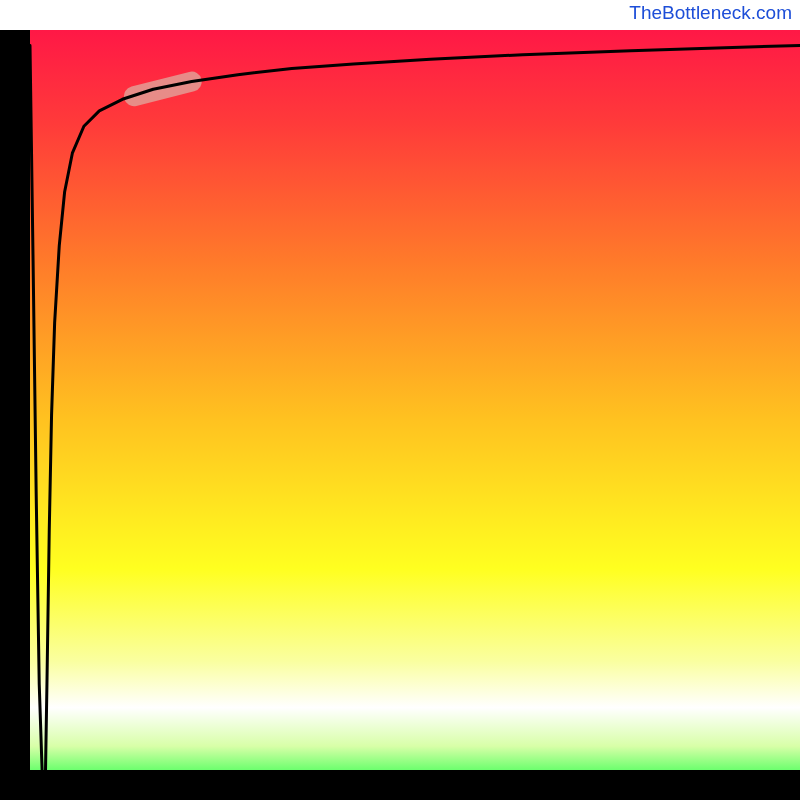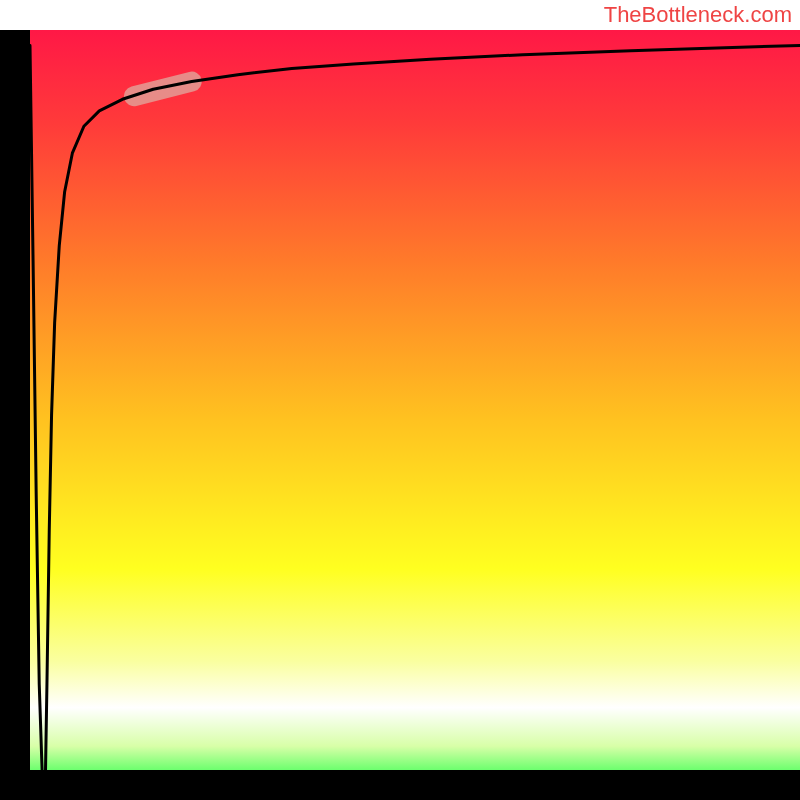--- a/index.html
+++ b/index.html
@@ -7,23 +7,23 @@
   .frame {
     position: relative;
     width: 800px;
     height: 800px;
   }
   .watermark {
     position: absolute;
     top: 2px;
     right: 8px;
     font-family: Arial, Helvetica, sans-serif;
-    font-size: 22px;
+    font-size: 19px;
     font-weight: 500;
-    color: #ef4444;
+    color: #1d4ed8;
     z-index: 20;
   }
   .plot-container {
     position: absolute;
     top: 30px;
     left: 30px;
     width: 770px;
     height: 770px;
   }
   svg { display: block; }

